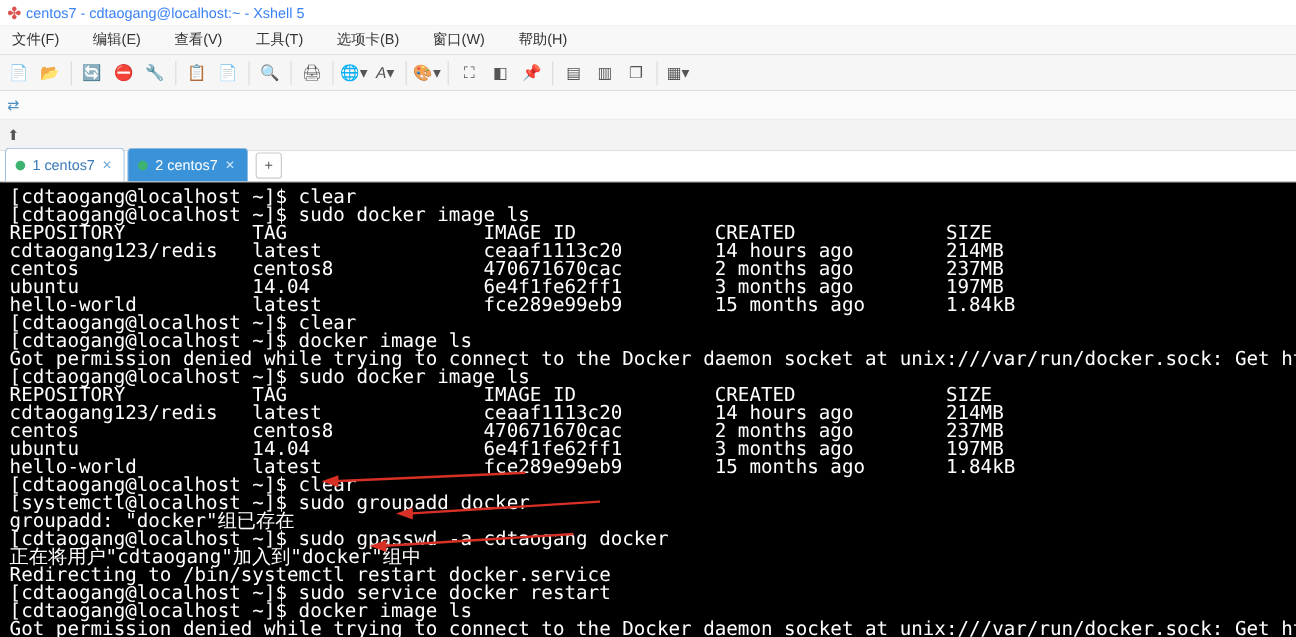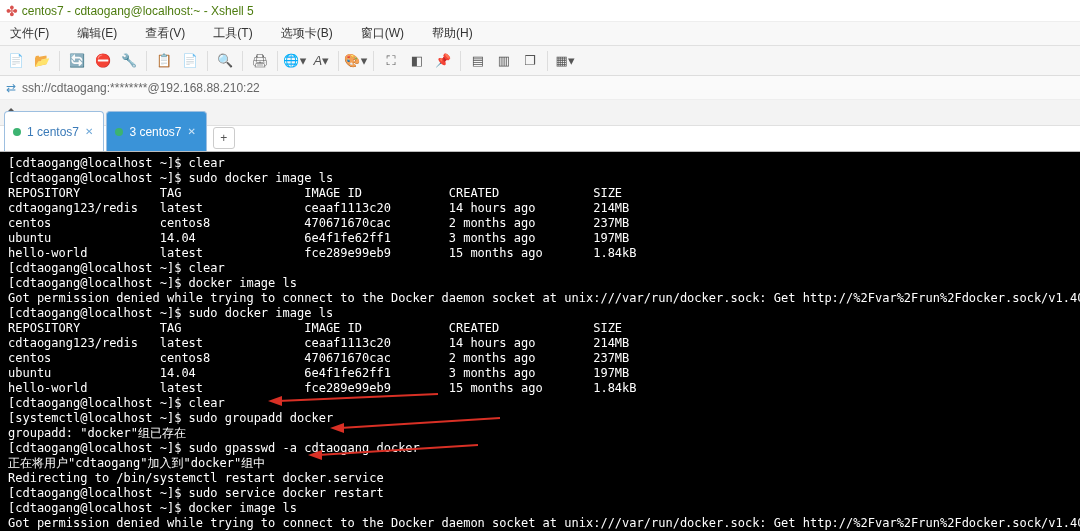--- a/index.html
+++ b/index.html
@@ -1,36 +1,36 @@
 <!DOCTYPE html>
 <html><head>
 <meta charset="utf-8">
 <style>
   * { box-sizing: border-box; margin: 0; padding: 0; }
   body { font-family: "Microsoft YaHei", Arial, sans-serif; font-size: 12px; background: #fff; width: 1080px; height: 531px; overflow: hidden; position: relative; }
   .titlebar { height: 22px; display:flex; align-items:center; padding:0 6px; background:#fff; border-bottom:1px solid #eee; }
   .titlebar .logo { color:#d9534f; margin-right:4px; font-size:14px; }
-  .titlebar .title-text { color:#4d7c0f; font-size:12px; }
+  .titlebar .title-text { color:#3b82f6; font-size:12px; }
   .menubar { height: 24px; display:flex; align-items:center; padding:0 6px; gap:20px; background:#f8f8f8; border-bottom:1px solid #e0e0e0; color:#333; }
   .menubar span { padding:2px 4px; }
   .toolbar { height: 30px; display:flex; align-items:center; padding:0 4px; background:#f6f6f6; border-bottom:1px solid #ddd; gap:2px; }
   .tbtn { width:24px; height:24px; display:flex; align-items:center; justify-content:center; color:#555; font-size:13px; border-radius:3px; }
   .tsep { width:1px; height:20px; background:#ddd; margin:0 3px; }
   .addrbar { height: 24px; display:flex; align-items:center; padding:0 6px; gap:6px; background:#fafafa; border-bottom:1px solid #eee; color:#666; }
   .addrbar .proto { color:#4a90c2; }
   .hintbar { height: 26px; display:flex; align-items:center; padding:0 6px; gap:6px; background:#f3f3f3; border-bottom:1px solid #e0e0e0; color:#555; }
   .tabs { height: 26px; display:flex; align-items:flex-end; background:#fff; border-bottom:1px solid #bcbcbc; padding-left:4px; gap:2px; }
-  .tab { height:40px; display:flex; align-items:center; padding:0 10px 0 8px; border:1px solid #9dbfe0; border-bottom:none; border-top-left-radius:4px; border-top-right-radius:4px; font-size:12px; gap:6px; position:relative; }
+  .tab { height:28px; display:flex; align-items:center; padding:0 10px 0 8px; border:1px solid #9dbfe0; border-bottom:none; border-top-left-radius:4px; border-top-right-radius:4px; font-size:12px; gap:6px; position:relative; }
   .tab1 { background:#fff; color:#3a7ab8; }
   .tab2 { background:#3a93d8; color:#fff; }
   .dot-g { width:8px; height:8px; border-radius:50%; background:#3cb371; }
   .tab .close { font-size:10px; color:#6ea8d8; }
   .tab2 .close { color:#cfe6f7; }
   .addtab { width:22px; height:22px; display:flex; align-items:center; justify-content:center; border:1px solid #ccc; border-radius:3px; margin-left:4px; color:#555; margin-bottom:2px; }
-  .terminal { font-family: Consolas, monospace; font-size:12px; background:#000; color:#fff; padding:4px 8px; line-height:15px; position:relative; height:calc(531px - 22px - 24px - 30px - 24px - 26px - 26px); overflow:hidden; }
+  .terminal { font-family: Consolas, monospace; font-size:16px; background:#000; color:#fff; padding:4px 8px; line-height:15px; position:relative; height:calc(531px - 22px - 24px - 30px - 24px - 26px - 26px); overflow:hidden; }
   .terminal .row { white-space:pre; }
   .arrow { position:absolute; pointer-events:none; }
 </style>
 </head>
 <body>
 
 <div class="titlebar">
   <span class="logo">✤</span>
   <span class="title-text">centos7 - cdtaogang@localhost:~ - Xshell 5</span>
 </div>
@@ -71,36 +71,35 @@
   <div class="tsep"></div>
   <div class="tbtn">▤</div>
   <div class="tbtn">▥</div>
   <div class="tbtn">❐</div>
   <div class="tsep"></div>
   <div class="tbtn">▦▾</div>
 </div>
 
 <div class="addrbar">
   <span class="proto">⇄</span>
-  <span>ssh://cdtaogang:********@192.168.88.210:22</span>
 </div>
 
 <div class="hintbar">
   <span>⬆</span>
 </div>
 
 <div class="tabs">
   <div class="tab tab1">
     <span class="dot-g"></span>
     <span>1 centos7</span>
     <span class="close">✕</span>
   </div>
   <div class="tab tab2">
     <span class="dot-g"></span>
-    <span>3 centos7</span>
+    <span>2 centos7</span>
     <span class="close">✕</span>
   </div>
   <div class="addtab">+</div>
 </div>
 
 <div class="terminal">
   <div class="row">[cdtaogang@localhost ~]$ clear</div>
   <div class="row">[cdtaogang@localhost ~]$ sudo docker image ls</div>
   <div class="row">REPOSITORY           TAG                 IMAGE ID            CREATED             SIZE</div>
   <div class="row">cdtaogang123/redis   latest              ceaaf1113c20        14 hours ago        214MB</div>

